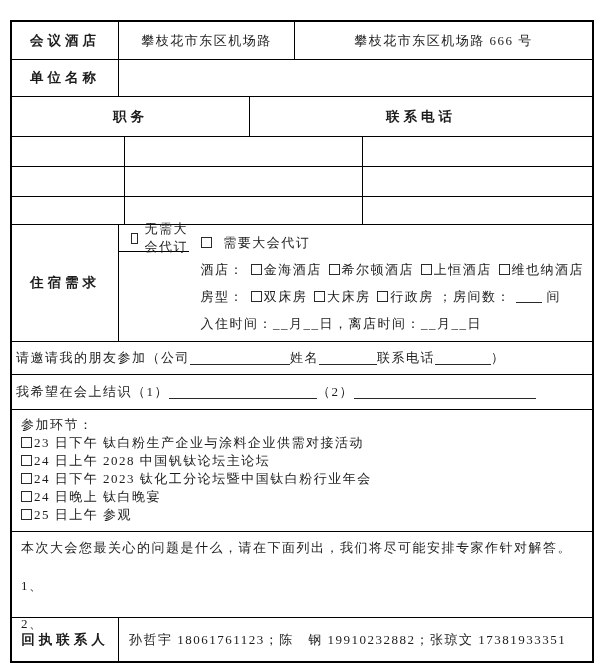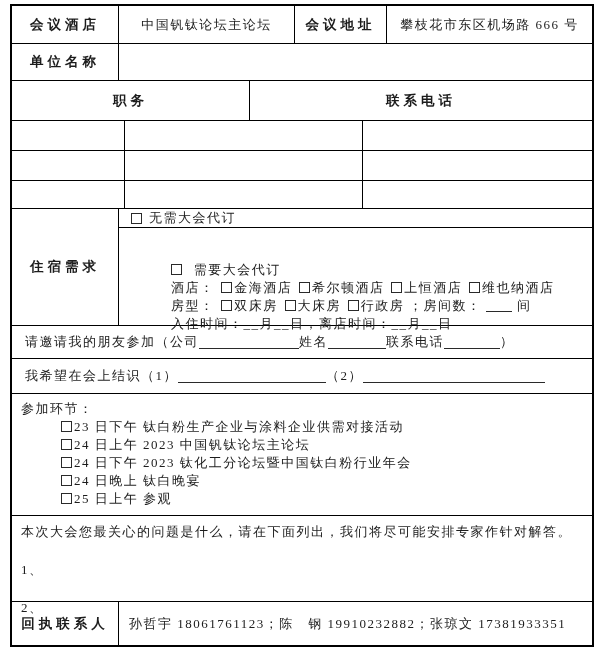--- a/index.html
+++ b/index.html
@@ -4,21 +4,21 @@
 <style>
   * { box-sizing: border-box; margin: 0; padding: 0; }
   html, body {
     width: 604px; height: 663px;
     background: #ffffff;
     font-family: "Liberation Serif", "DejaVu Serif", serif;
     color: #1c1c1c;
   }
   .form {
     position: absolute;
-    left: 10px; top: 4px;
+    left: 10px; top: 20px;
     width: 584px; height: 643px;
     border: 2px solid #000;
     background: #fff;
     font-size: 13px;
     letter-spacing: 1.5px;
   }
   .row { display: flex; border-bottom: 1.5px solid #000; align-items: stretch; }
   .row:last-child { border-bottom: none; }
   .cell { border-right: 1.5px solid #000; display: flex; align-items: center; }
   .cell:last-child { border-right: none; }
@@ -41,24 +41,24 @@
   .r4, .r5 { height: 30px; }
   .r6 { height: 28px; }
   .r7 { height: 117px; }
   .r8 { height: 33px; }
   .r9 { height: 35px; }
   .r10 { height: 122px; }
   .r11 { height: 86px; }
   .r12 { height: 43px; }
 
   
-  .acc-right { display: flex; flex-direction: column; gap: 28px; }
+  .acc-right { display: flex; flex-direction: row; }
   .acc-sub1 { height: 27px; border-bottom: 1.5px solid #000; display: flex; align-items: center; padding-left: 12px; }
   .acc-sub2 { flex: 1; padding: 5px 8px 4px 12px; display: flex; flex-direction: column; justify-content: space-around; }
-  .acc-line { white-space: nowrap; margin-left: 40px; }
+  .acc-line { white-space: nowrap; }
 
   
   .cb {
     display: inline-block;
     width: 11px; height: 11px;
     border: 1.3px solid #2a2a2a;
     vertical-align: -1px;
     margin-right: 7px;
     background: #fff;
   }
@@ -66,34 +66,33 @@
   .cb.first { margin-left: 0; }
 
   
   .blank {
     display: inline-block;
     border-bottom: 1.2px solid #2a2a2a;
     height: 14px;
     vertical-align: -2px;
   }
 
-  .line-row { padding-left: 13px; display: flex; align-items: center; white-space: nowrap; }
+  .line-row { padding-left: 4px; display: flex; align-items: center; white-space: nowrap; }
 
   .sessions { flex-direction: column; justify-content: space-around; padding: 6px 8px 11px 9px; display: flex; }
   .questions { flex-direction: column; padding: 7px 16px 5px 9px; display: flex; justify-content: space-between; gap: 20px; }
 </style>
 </head>
 <body>
 
 <div class="form">
 
   <div class="row r1">
     <div class="cell center lbl w-lab">会议酒店</div>
-    <div class="cell center w-val1">中国钒钛论坛主论坛</div>
-    <div class="cell center lbl w-lab2">会议地址</div>
+    <div class="cell center w-val1">攀枝花市东区机场路</div>
     <div class="cell center flex1">攀枝花市东区机场路 666 号</div>
   </div>
 
   <div class="row r2">
     <div class="cell center lbl w-lab">单位名称</div>
     <div class="cell padded flex1"></div>
   </div>
 
   <div class="row r3">
     <div class="cell center lbl w-c2">职务</div>
@@ -165,21 +164,21 @@
     <span>（2）</span>
     <span class="blank" style="width:182px"></span>
   </div>
 
   <div class="row r10 sessions">
     <div>参加环节：</div>
     <div class="acc-line">
       <span class="cb tight first"></span><span>23 日下午 钛白粉生产企业与涂料企业供需对接活动</span>
     </div>
     <div class="acc-line">
-      <span class="cb tight first"></span><span>24 日上午 2023 中国钒钛论坛主论坛</span>
+      <span class="cb tight first"></span><span>24 日上午 2028 中国钒钛论坛主论坛</span>
     </div>
     <div class="acc-line">
       <span class="cb tight first"></span><span>24 日下午 2023 钛化工分论坛暨中国钛白粉行业年会</span>
     </div>
     <div class="acc-line">
       <span class="cb tight first"></span><span>24 日晚上 钛白晚宴</span>
     </div>
     <div class="acc-line">
       <span class="cb tight first"></span><span>25 日上午 参观</span>
     </div>

